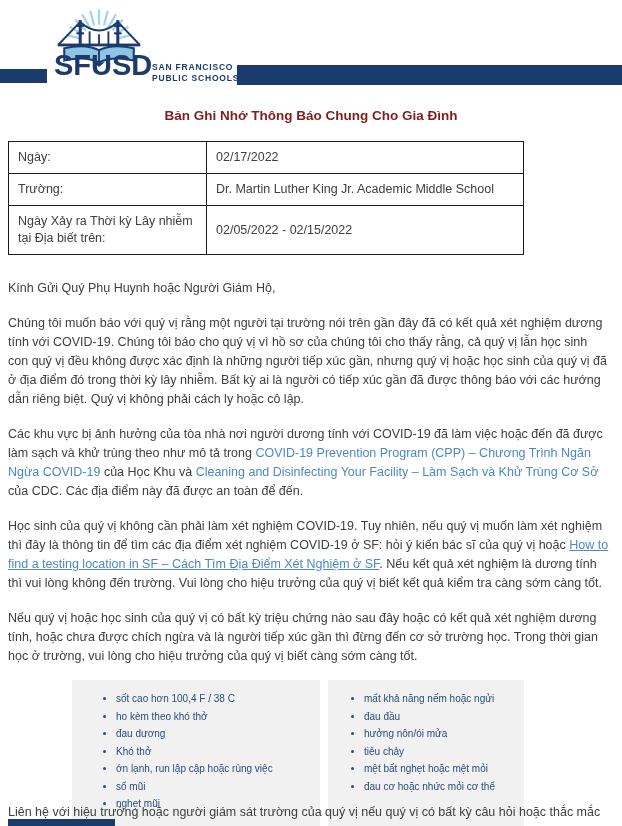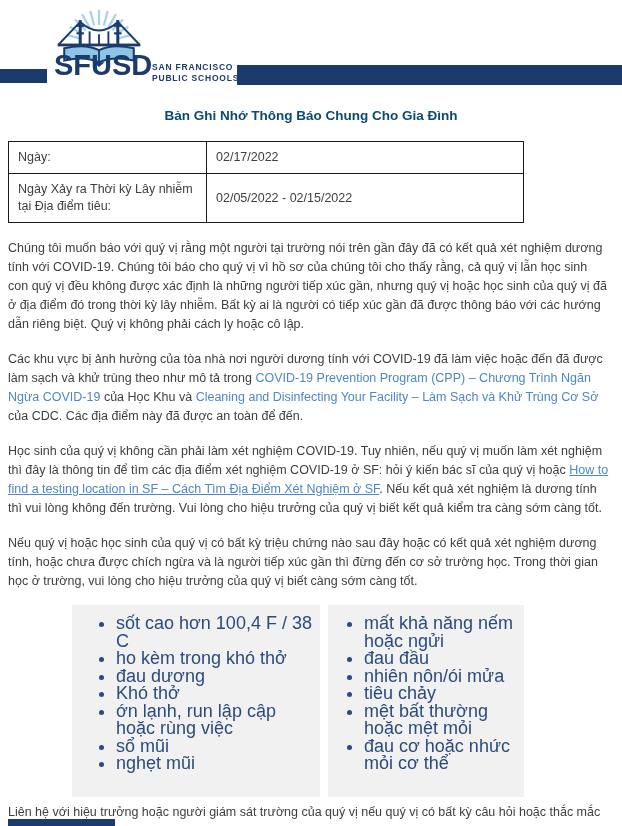--- a/index.html
+++ b/index.html
@@ -30,21 +30,21 @@
     position: absolute; left: 152px; top: 62px;
     font-size: 8.5px; font-weight: bold; color: var(--navy);
     letter-spacing: 0.8px; line-height: 10.5px;
   }
 
   
   .memo-title {
     text-align: center;
     font-weight: bold;
     font-size: 13.5px;
-    color: #0c4a6e;
+    color: #7f1d1d;
     margin: 14px 0 16px 0;
   }
 
   
   .info-table {
     border-collapse: collapse;
     margin-left: 8px;
     width: 516px;
     table-layout: fixed;
   }
@@ -74,21 +74,21 @@
   .symptom-col {
     background: #f1f1f1;
     color: #2b4b7d;
     padding: 10px 6px 24px 0;
   }
   .symptom-col.left  { width: 248px; }
   .symptom-col.right { width: 196px; }
   .symptom-col ul { margin: 0; padding-left: 44px; }
   .symptom-col.right ul { padding-left: 36px; }
   .symptom-col li {
-    font-size: 18px;
+    font-size: 10px;
     line-height: 17.5px;
     list-style-type: disc;
   }
 
   
   .footer-note {
     position: absolute;
     left: 8px; top: 803px;
     width: 610px;
     font-size: 12.5px;
@@ -159,58 +159,63 @@
 
   <div class="memo-title">Bản Ghi Nhớ Thông Báo Chung Cho Gia Đình</div>
 
   <table class="info-table">
     <tbody>
       <tr>
         <td class="lbl">Ngày:</td>
         <td>02/17/2022</td>
       </tr>
       <tr>
-        <td class="lbl">Ngày Xảy ra Thời kỳ Lây nhiễm tại Địa điểm tiêu:</td>
+        <td class="lbl">Trường:</td>
+        <td>Dr. Martin Luther King Jr. Academic Middle School</td>
+      </tr>
+      <tr>
+        <td class="lbl">Ngày Xảy ra Thời kỳ Lây nhiễm tại Địa biết trên:</td>
         <td>02/05/2022 - 02/15/2022</td>
       </tr>
     </tbody>
   </table>
 
   <div class="content">
+    <p class="salutation">Kính Gửi Quý Phụ Huynh hoặc Người Giám Hộ,</p>
 
     <p>Chúng tôi muốn báo với quý vị rằng một người tại trường nói trên gần đây đã có kết quả xét nghiệm dương tính với COVID-19. Chúng tôi báo cho quý vị vì hồ sơ của chúng tôi cho thấy rằng, cả quý vị lẫn học sinh con quý vị đều không được xác định là những người tiếp xúc gần, nhưng quý vị hoặc học sinh của quý vị đã ở địa điểm đó trong thời kỳ lây nhiễm. Bất kỳ ai là người có tiếp xúc gần đã được thông báo với các hướng dẫn riêng biệt. Quý vị không phải cách ly hoặc cô lập.</p>
 
     <p><span>Các khu vực bị ảnh hưởng của tòa nhà nơi người dương tính với COVID-19 đã làm việc hoặc đến đã được làm sạch và khử trùng theo như mô tả trong </span><a class="doc-link">COVID-19 Prevention Program (CPP) – Chương Trình Ngăn Ngừa COVID-19</a><span> của Học Khu và </span><a class="doc-link">Cleaning and Disinfecting Your Facility – Làm Sạch và Khử Trùng Cơ Sở</a><span> của CDC. Các địa điểm này đã được an toàn để đến.</span></p>
 
     <p><span>Học sinh của quý vị không cần phải làm xét nghiệm COVID-19. Tuy nhiên, nếu quý vị muốn làm xét nghiệm thì đây là thông tin để tìm các địa điểm xét nghiệm COVID-19 ở SF: hỏi ý kiến bác sĩ của quý vị hoặc </span><a class="doc-link underlined">How to find a testing location in SF – Cách Tìm Địa Điểm Xét Nghiệm ở SF</a><span>. Nếu kết quả xét nghiệm là dương tính thì vui lòng không đến trường. Vui lòng cho hiệu trưởng của quý vị biết kết quả kiểm tra càng sớm càng tốt.</span></p>
 
     <p>Nếu quý vị hoặc học sinh của quý vị có bất kỳ triệu chứng nào sau đây hoặc có kết quả xét nghiệm dương tính, hoặc chưa được chích ngừa và là người tiếp xúc gần thì đừng đến cơ sở trường học. Trong thời gian học ở trường, vui lòng cho hiệu trưởng của quý vị biết càng sớm càng tốt.</p>
   </div>
 
   <div class="symptom-wrap">
     <div class="symptom-col left">
       <ul>
 
       <li>sốt cao hơn 100,4 F / 38 C</li>
-          <li>ho kèm trong khó thở</li>
+          <li>ho kèm theo khó thở</li>
           <li>đau dương</li>
           <li>Khó thở</li>
           <li>ớn lạnh, run lập cập hoặc rùng việc</li>
           <li>sổ mũi</li>
           <li>nghẹt mũi</li>
         </ul>
     </div>
     <div class="symptom-col right">
       <ul>
 
       <li>mất khả năng nếm hoặc ngửi</li>
           <li>đau đầu</li>
-          <li>nhiên nôn/ói mửa</li>
+          <li>hưởng nôn/ói mửa</li>
           <li>tiêu chảy</li>
-          <li>mệt bất thường hoặc mệt mỏi</li>
+          <li>mệt bất nghẹt hoặc mệt mỏi</li>
           <li>đau cơ hoặc nhức mỏi cơ thể</li>
         </ul>
     </div>
   </div>
 
   <div class="footer-note">Liên hệ với hiệu trưởng hoặc người giám sát trường của quý vị nếu quý vị có bất kỳ câu hỏi hoặc thắc mắc nào.</div>
   <div class="footer-bar"></div>
 
 </div>
 

